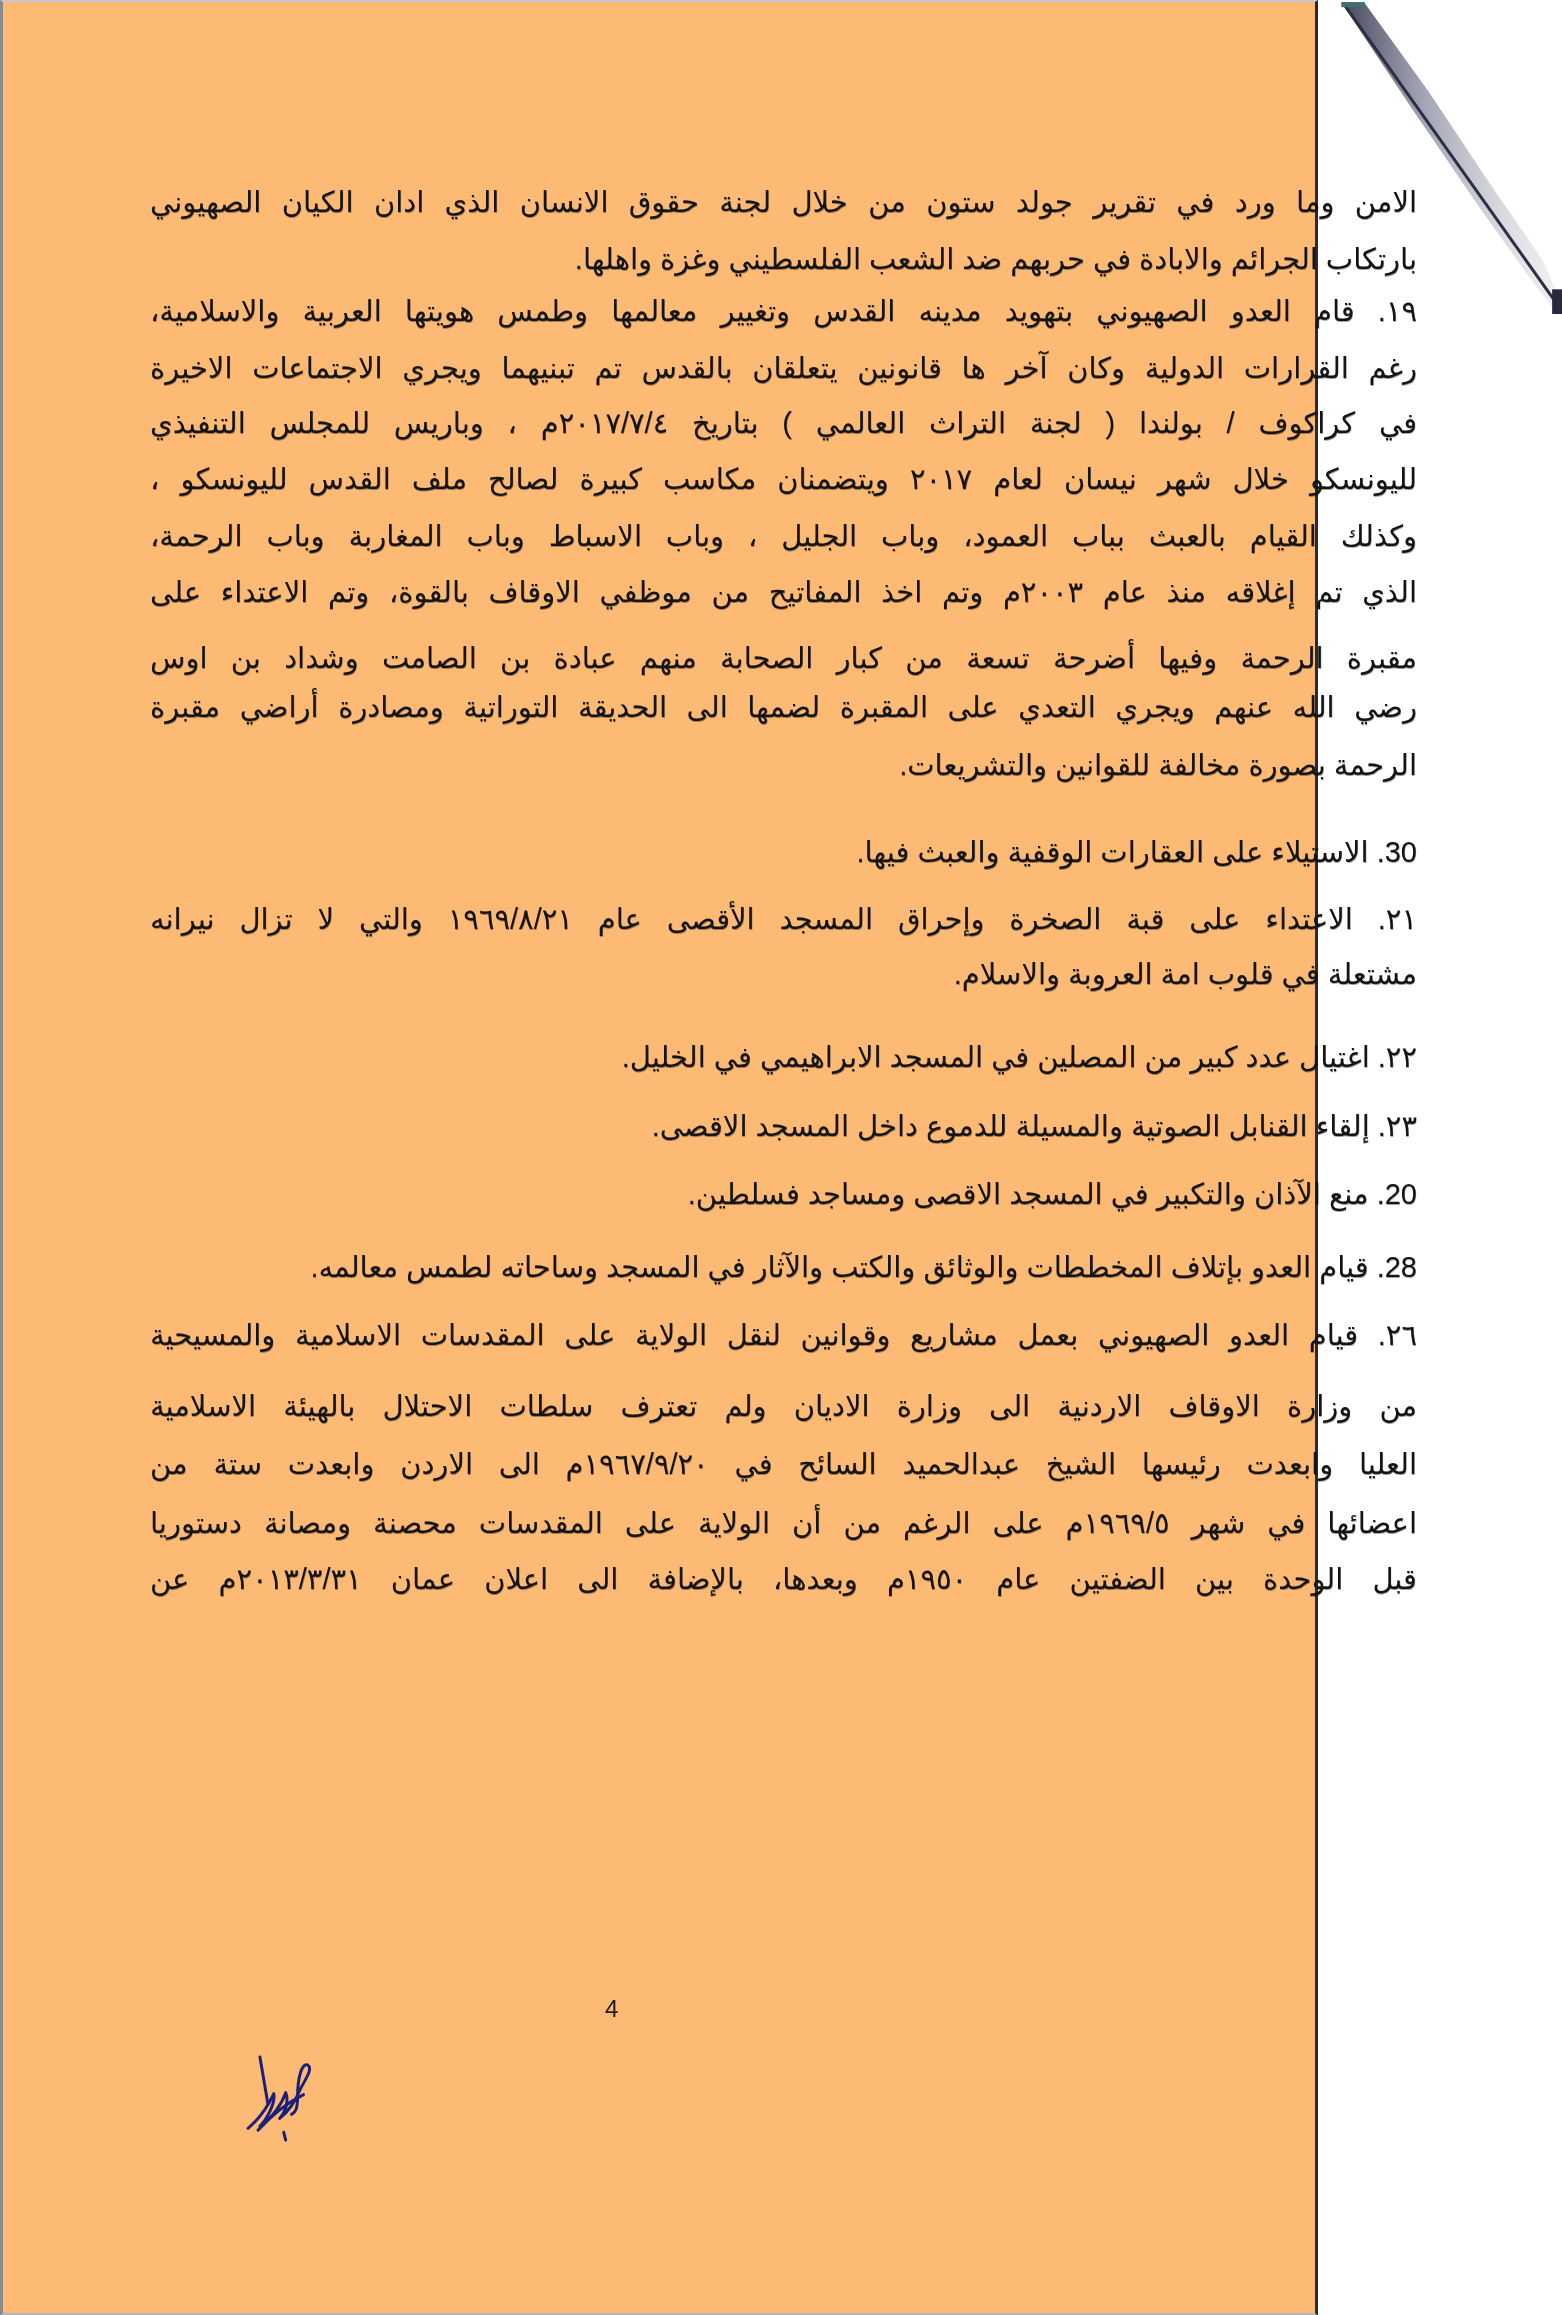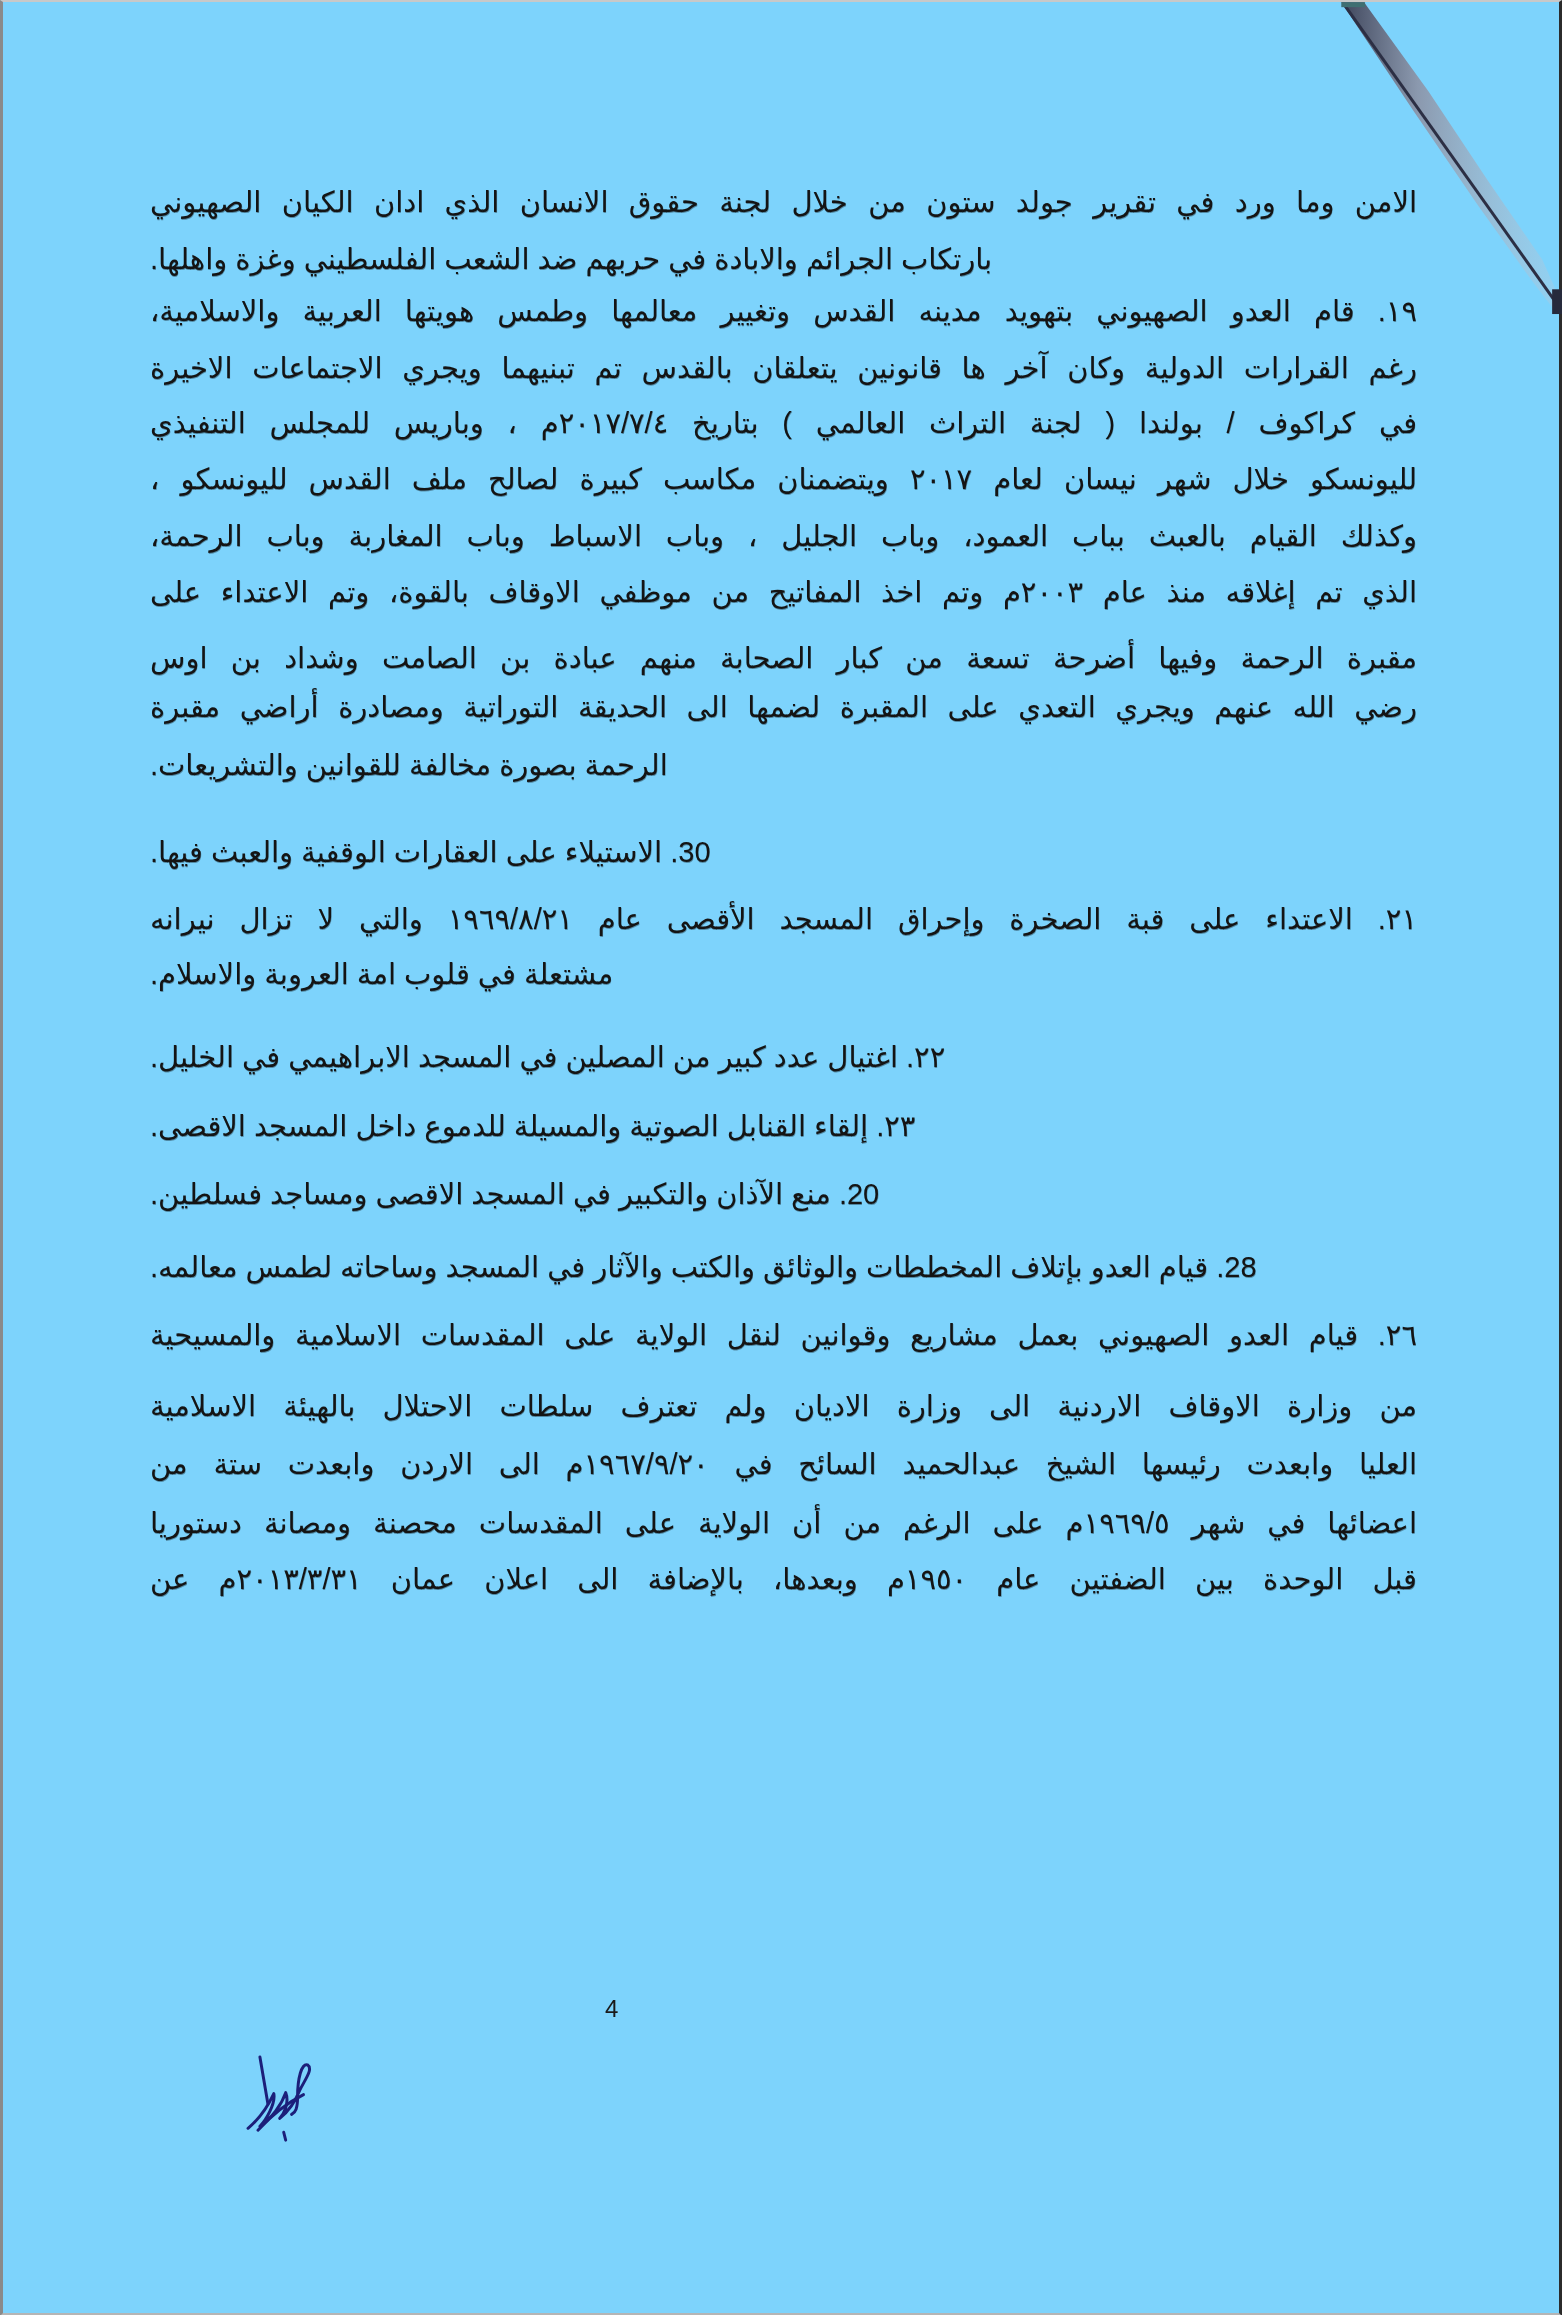--- a/index.html
+++ b/index.html
@@ -10,22 +10,22 @@
     body {
       width: 1562px;
       height: 2316px;
       position: relative;
       overflow: hidden;
       font-family: "DejaVu Sans", "Liberation Sans", sans-serif;
     }
     .page {
       position: absolute;
       left: 0; top: 0;
-      width: 1562px; height: 2316px;
-      background: #7dd3fc;
+      width: 1318px; height: 2316px;
+      background: #fdba74;
       box-sizing: border-box;
       border-top: 2px solid #c8c8c8;
       border-left: 3px solid #8a8a8a;
       border-bottom: 3px solid #b5b5b5;
       border-right: 3px solid #2b2b2b;
     }
     .scan-artifact {
       position: absolute;
       left: 0; top: 0;
       width: 1562px; height: 337px;
@@ -50,21 +50,21 @@
       line-height: 40px;
       height: 40px;
     }
     .line.full {
       text-align: justify;
       text-align-last: justify;
       white-space: normal;
       overflow: hidden;
     }
     .line.last {
-      text-align: left;
+      text-align: right;
     }
     .page-number {
       position: absolute;
       left: 602px;
       top: 1993px;
       font-family: "Liberation Sans", "DejaVu Sans", sans-serif;
       font-size: 24px;
       color: #1a1a1a;
     }
     .signature {

